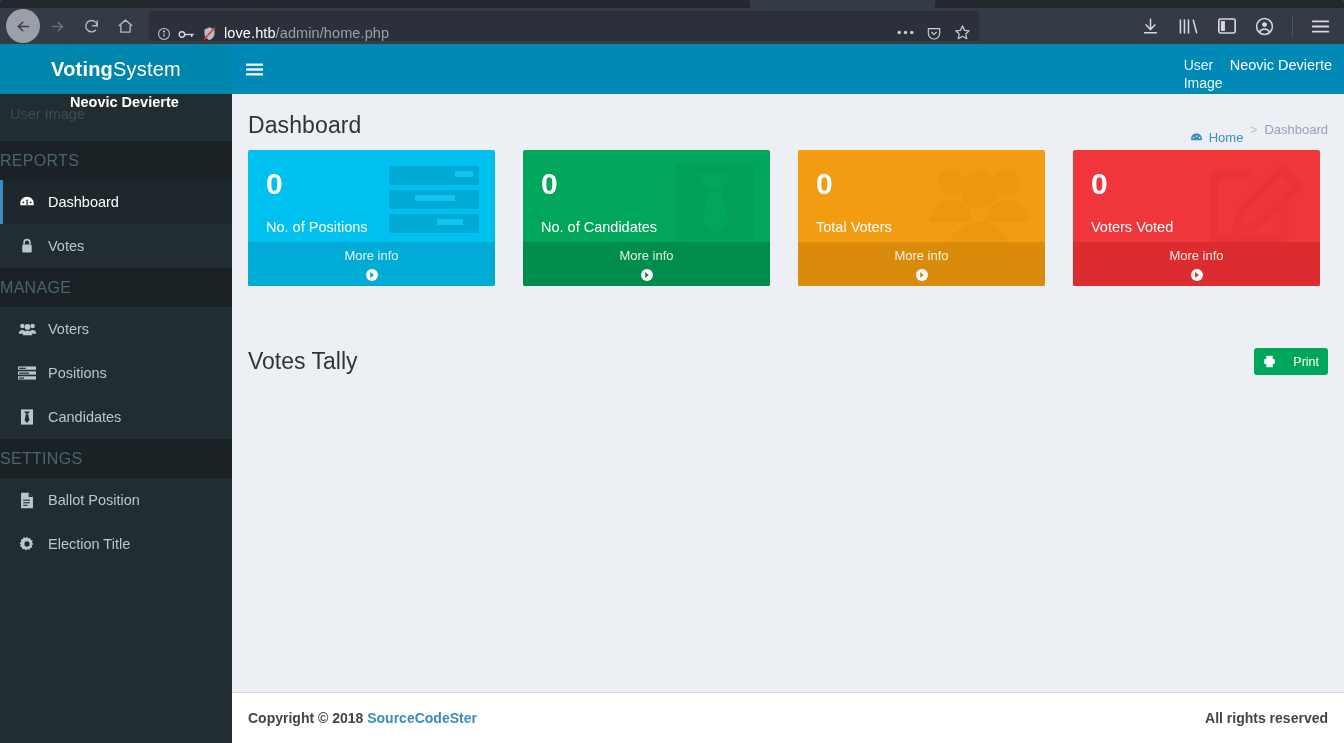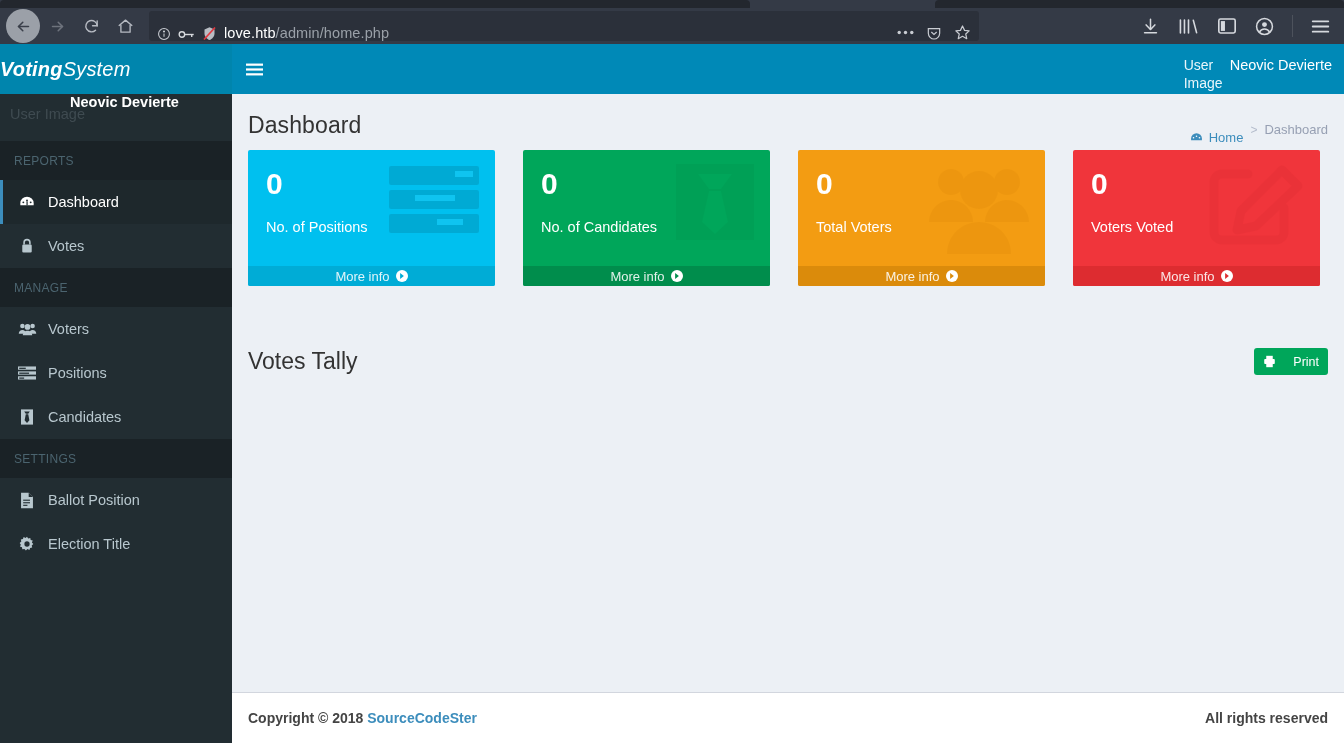--- a/index.html
+++ b/index.html
@@ -34,39 +34,39 @@
   .toolbar-right { margin-left: auto; display: flex; align-items: center; gap: 18px; padding-right: 14px; color: #d6d9de; }
   .tb-sep { width: 1px; height: 22px; background: #4d525c; }
 
   
   #app { position: relative; width: 1344px; height: 699px; }
 
   
   #sidebar { position: absolute; left: 0; top: 0; width: 232px; height: 699px; background: #222d32; }
   .logo {
     height: 50px; background: #0085ad; color: #fff;
-    display: flex; align-items: center; 
-    font-size: 20px; letter-spacing: .2px; font-style: italic;
+    display: flex; align-items: center; justify-content: center;
+    font-size: 20px; letter-spacing: .2px;
   }
   .logo b { font-weight: 700; }
   .logo span.light { font-weight: 400; }
 
   .userpanel { position: relative; height: 47px; background: #222d32; }
   .userpanel .altimg {
     position: absolute; left: 10px; top: 12px;
     font-size: 14.5px; color: #3f4b51; white-space: normal; width: 80px; line-height: 17px;
   }
   .userpanel .uname {
     position: absolute; left: 70px; top: 109px; transform: translateY(-109px);
     font-size: 14.5px; color: #ffffff; font-weight: 700;
   }
 
   .sb-header {
-    height: 39px; display: flex; align-items: center; padding-left: 14px;
-    font-size: 12px; color: #4b646f; background: #1a2226; letter-spacing: .3px;
+    height: 39px; display: flex; align-items: center; 
+    font-size: 16px; color: #4b646f; background: #1a2226; letter-spacing: .3px;
   }
   .sb-item {
     height: 44px; display: flex; align-items: center; padding-left: 14px;
     color: #b8c7ce; font-size: 14.5px; border-left: 3px solid transparent; gap: 11px;
   }
   .sb-item.active { background: #1e282c; border-left-color: #3c8dbc; color: #fff; }
   .sb-item .ic { width: 20px; display: flex; justify-content: center; color: #b8c7ce; }
   .sb-item.active .ic { color: #fff; }
 
   
@@ -88,23 +88,23 @@
 
   .boxes { display: flex; gap: 28px; padding: 0 16px; }
   .info-box {
     width: 247px; height: 136px; color: #fff; position: relative; overflow: hidden;
     border-radius: 2px; display: flex; flex-direction: column;
   }
   .info-box .num { position: absolute; left: 18px; top: 19px; font-size: 30px; font-weight: 700; line-height: 1; }
   .info-box .lbl { position: absolute; left: 18px; top: 69px; font-size: 14.5px; }
   .info-box .bg-icon { position: absolute; right: 16px; top: 14px; opacity: .22; }
   .info-box .more {
-    position: absolute; left: 0; bottom: 0; width: 100%; height: 20px;
+    position: absolute; left: 0; bottom: 0; width: 100%; height: 44px;
     display: flex; align-items: center; justify-content: center; gap: 6px;
-    font-size: 13px; color: rgba(255,255,255,.88);
+    font-size: 13px; color: rgba(255,255,255,.88); flex-direction: column;
   }
   .box-aqua  { background: #00c0ef; } .box-aqua  .more { background: #00acd6; }
   .box-green { background: #00a65a; } .box-green .more { background: #008d4c; }
   .box-yellow{ background: #f39c12; } .box-yellow .more { background: #db8b0b; }
   .box-red   { background: #f0353b; } .box-red   .more { background: #dd2c30; }
 
   .tally-row { padding: 26px 16px 0 16px; display: flex; align-items: center; margin-top: 36px; }
   .tally-title { font-size: 23px; color: #333; font-weight: 400; }
   .print-btn {
     margin-left: auto; background: #00a65a; color: #fff; border: none;

